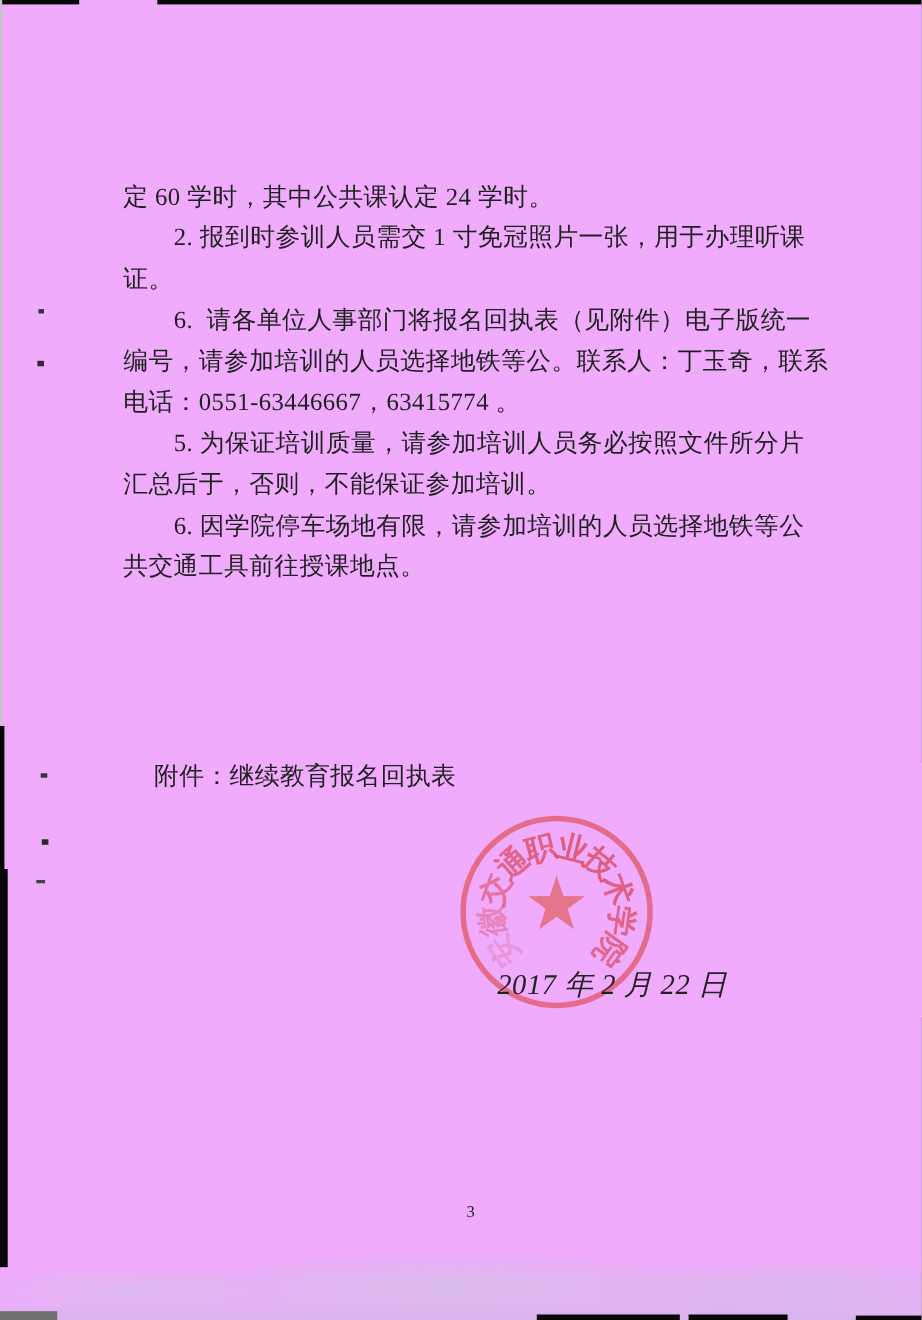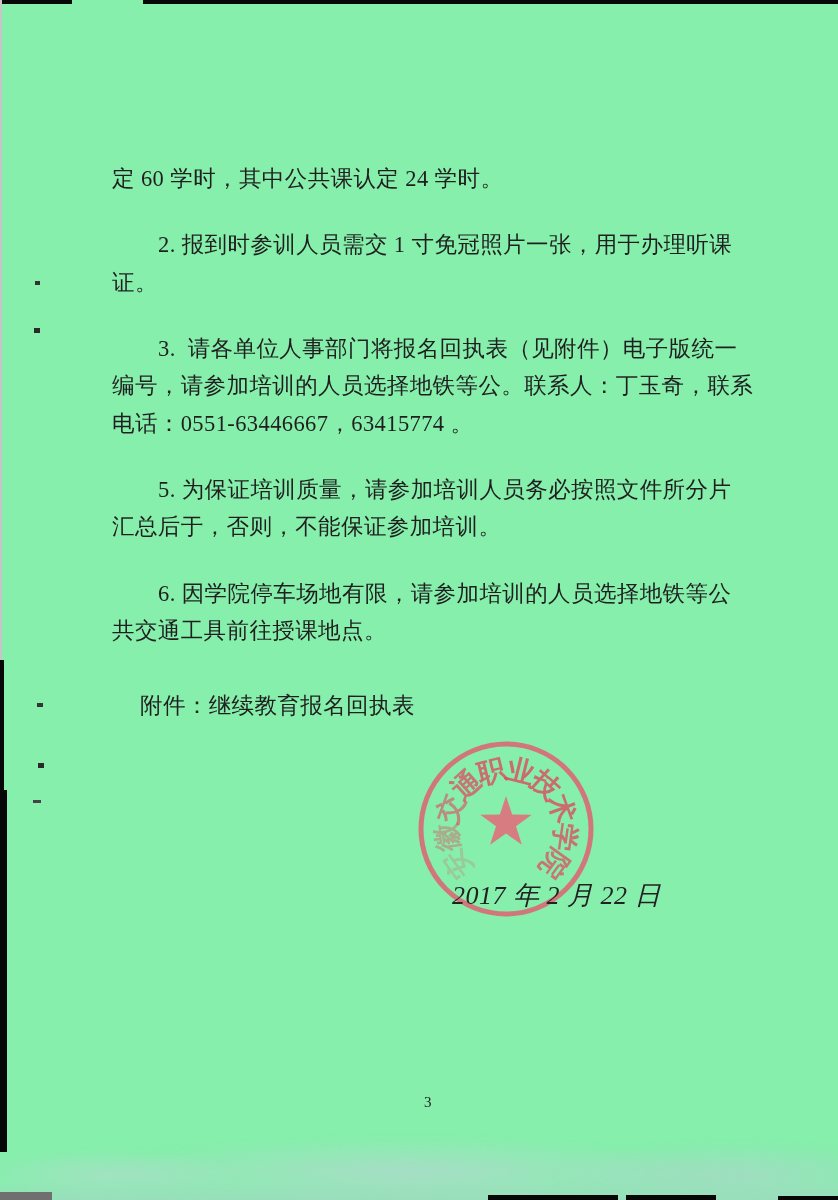--- a/index.html
+++ b/index.html
@@ -1,32 +1,32 @@
 <!DOCTYPE html>
 <html><head>
 <meta charset="utf-8">
 <style>
   html,body{margin:0;padding:0;background:#888;}
   .page{
     position:relative;
     width:838px;height:1200px;
     margin:0 auto;
-    background:#86efac;
+    background:#f0abfc;
     overflow:hidden;
     font-family:"Liberation Serif","DejaVu Serif",serif;
     color:#1f1f1f;
   }
   
   .body-text{
     position:absolute;left:112px;top:160px;width:660px;
     font-size:22.5px;line-height:37.35px;
     letter-spacing:0.4px;
   }
   .line{white-space:pre;height:37.35px;}
-  .line.indent{padding-left:46px;margin-top:29px;}
+  .line.indent{padding-left:46px;}
   .attachment{
     position:absolute;left:140px;top:690px;
     font-size:22.5px;white-space:pre;letter-spacing:0.4px;
   }
   .date-line{
     position:absolute;left:452px;top:878px;
     font-size:26px;white-space:pre;letter-spacing:0.5px;
     color:#222;z-index:6;font-style:italic;
   }
   .page-number{
@@ -76,21 +76,21 @@
 
   <div class="cloud cloud-1"></div>
   <div class="cloud cloud-2"></div>
   <div class="cloud cloud-3"></div>
   <div class="band"></div>
 
   <div class="body-text" id="body-lines">
       <div class="line">定 60 学时，其中公共课认定 24 学时。</div>
       <div class="line indent">2. 报到时参训人员需交 1 寸免冠照片一张，用于办理听课</div>
       <div class="line">证。</div>
-      <div class="line indent">3.  请各单位人事部门将报名回执表（见附件）电子版统一</div>
+      <div class="line indent">6.  请各单位人事部门将报名回执表（见附件）电子版统一</div>
       <div class="line">编号，请参加培训的人员选择地铁等公。联系人：丁玉奇，联系</div>
       <div class="line">电话：0551-63446667，63415774 。</div>
       <div class="line indent">5. 为保证培训质量，请参加培训人员务必按照文件所分片</div>
       <div class="line">汇总后于，否则，不能保证参加培训。</div>
       <div class="line indent">6. 因学院停车场地有限，请参加培训的人员选择地铁等公</div>
       <div class="line">共交通工具前往授课地点。</div>
     </div>
 
   <div class="attachment">附件：继续教育报名回执表</div>
 

